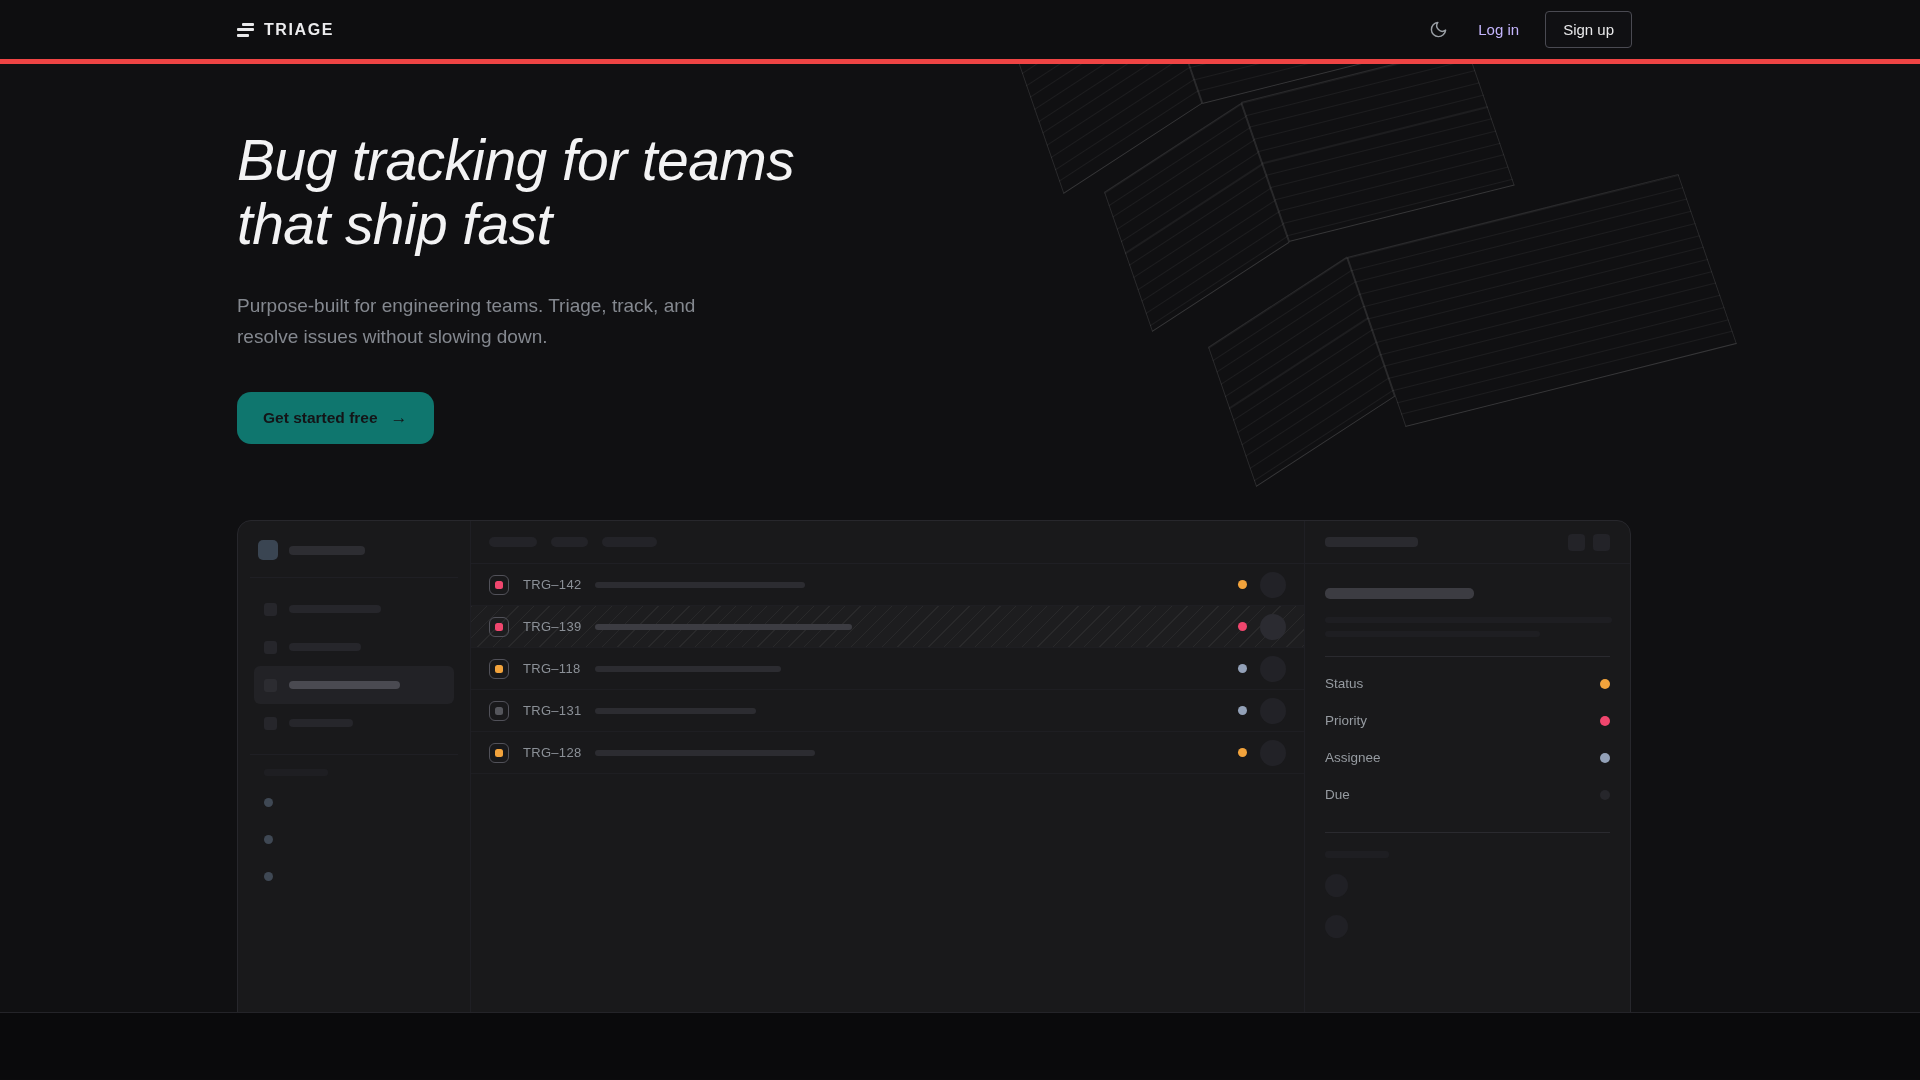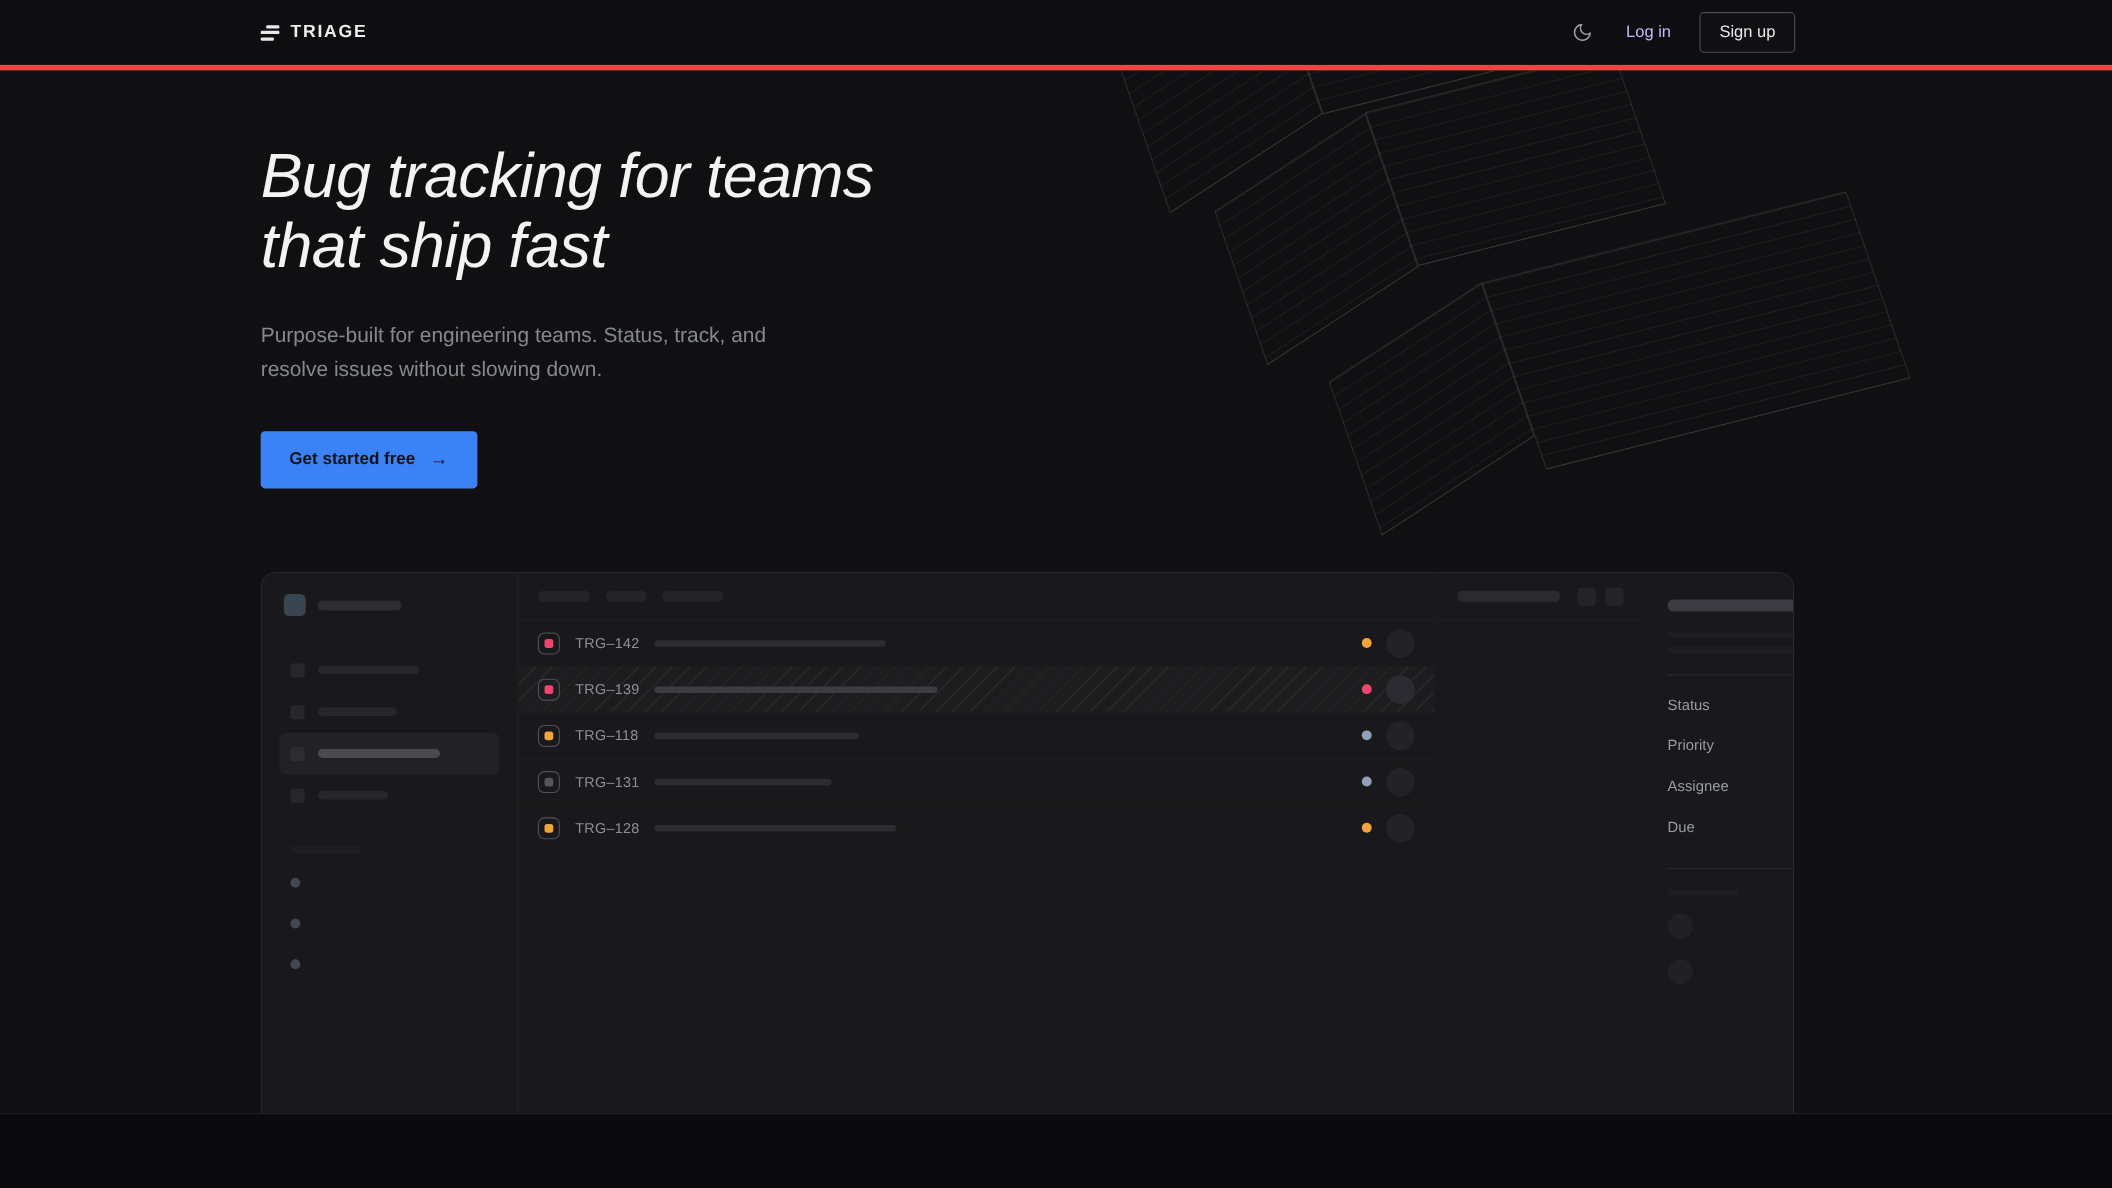--- a/index.html
+++ b/index.html
@@ -38,22 +38,22 @@
   .s2l { left:1104px; top:128px;  width:168px; height:140px; }
   .s2r { left:1241px; top:38px;   width:245px; height:140px; }
   .s3l { left:1208px; top:283px;  width:170px; height:140px; }
   .s3r { left:1347px; top:193px;  width:360px; height:170px; }
 
   .hero-inner { position:relative; z-index:2; }
   h1.heading { margin:64px 0 0 237px; font-size:57px; line-height:64px; font-weight:500;
                color:#f3f3f4; letter-spacing:-0.6px;font-style:italic; }
   .subtitle { margin:34px 0 0 237px; max-width:478px; font-size:19px; line-height:31px; color:#84888f; }
   .cta { margin:40px 0 0 237px; display:inline-flex; align-items:center; gap:13px;
-         height:52px; padding:0 26px; background:#3b82f6; color:#141417;
-         font-size:15.5px; font-weight:700; border:none; border-radius:4px; cursor:pointer;
+         height:52px; padding:0 26px; background:#0f766e; color:#141417;
+         font-size:15.5px; font-weight:700; border:none; border-radius:14px; cursor:pointer;
          font-family:"Liberation Sans", sans-serif; }
   .cta .arrow { font-size:17px; font-weight:400; }
 
   
   .card { margin:76px 0 0 237px; width:1394px; height:530px; background:#19191b;
           border:1px solid #27272c; border-radius:14px; display:grid;
           grid-template-columns:233px 1fr 326px; overflow:hidden; }
 
   
   .side { border-right:1px solid #1f1f24; padding:14px 16px; }
@@ -87,21 +87,21 @@
   .type-ic i { display:block; width:8px; height:8px; border-radius:2.5px; background:#888; }
   .issue-id { margin-left:14px; width:62px; font-size:13px; color:#8b9097; letter-spacing:0.3px; flex:none; }
   .title-bar { height:6px; border-radius:3px; background:#2c2c31; margin-left:10px; }
   .hatched .title-bar { background:#3c3c42; }
   .row-spacer { flex:1; }
   .status-dot { width:9px; height:9px; border-radius:50%; flex:none; }
   .avatar { width:26px; height:26px; border-radius:50%; background:#222227; margin-left:13px; flex:none; }
   .hatched .avatar { background:#2b2b31; }
 
   
-  .panel { border-left:1px solid #1f1f24; display:flex; flex-direction:row; }
+  .panel { border-left:1px solid #1f1f24; display:flex; flex-direction:column; }
   .panel-hdr { height:43px; flex:none; display:flex; align-items:center; gap:8px;
                padding:0 20px; border-bottom:1px solid #1f1f24; }
   .panel-hdr .sk-pill { width:93px; height:10px; background:#2a2a2f; }
   .panel-hdr .spacer { flex:1; }
   .sq-btn { width:17px; height:17px; border-radius:4px; background:#232328; }
   .panel-body { padding:19px 20px; }
   .title-pill { width:149px; height:11px; border-radius:5px; background:#3c3c42; margin-top:5px; }
   .desc-bar { height:6px; border-radius:3px; background:#1e1e22; }
   .desc-1 { width:287px; margin-top:18px; }
   .desc-2 { width:215px; margin-top:8px; }
@@ -149,21 +149,21 @@
     <div class="face face-r s2r"></div>
     <div class="face face-l s3l"></div>
     <div class="face face-r s3r"></div>
   </div>
 
   <div class="hero-inner">
     <h1 class="heading">
       <span>Bug tracking for teams</span><br>
       <span>that ship fast</span>
     </h1>
-    <p class="subtitle">Purpose-built for engineering teams. Status, track, and resolve issues without slowing down.</p>
+    <p class="subtitle">Purpose-built for engineering teams. Triage, track, and resolve issues without slowing down.</p>
     <button class="cta">
       <span>Get started free</span>
       <span class="arrow">→</span>
     </button>
 
     
     <div class="card">
 
       <div class="side">
         <div class="ws-row">

